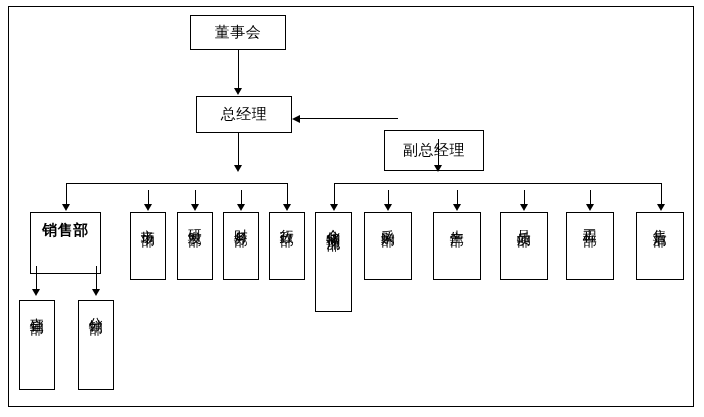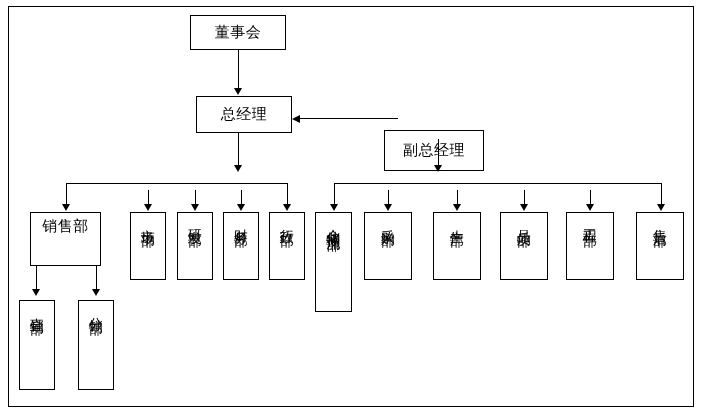--- a/index.html
+++ b/index.html
@@ -144,21 +144,21 @@
 
   <div class="conn vline" style="left:524px; top:190px; width:1px; height:15px;"></div>
   <div class="arrow-down" style="left:520px; top:204px;"></div>
 
   <div class="conn vline" style="left:590px; top:190px; width:1px; height:15px;"></div>
   <div class="arrow-down" style="left:586px; top:204px;"></div>
 
   <div class="conn vline" style="left:661px; top:183px; width:1px; height:22px;"></div>
   <div class="arrow-down" style="left:657px; top:204px;"></div>
 
-  <div class="node h" style="left:30px; top:212px; width:71px; height:54px;">
+  <div class="node h" style="left:30px; top:212px; width:71px; height:62px;font-weight:bold;">
     <span class="node-label" style="position:relative; top:-12px;">销售部</span>
   </div>
 
   <div class="node v" style="left:130px; top:212px; width:36px; height:68px;">
     <span class="node-label">市场部</span>
   </div>
 
   <div class="node v" style="left:177px; top:212px; width:36px; height:68px;">
     <span class="node-label">研发部</span>
   </div>

